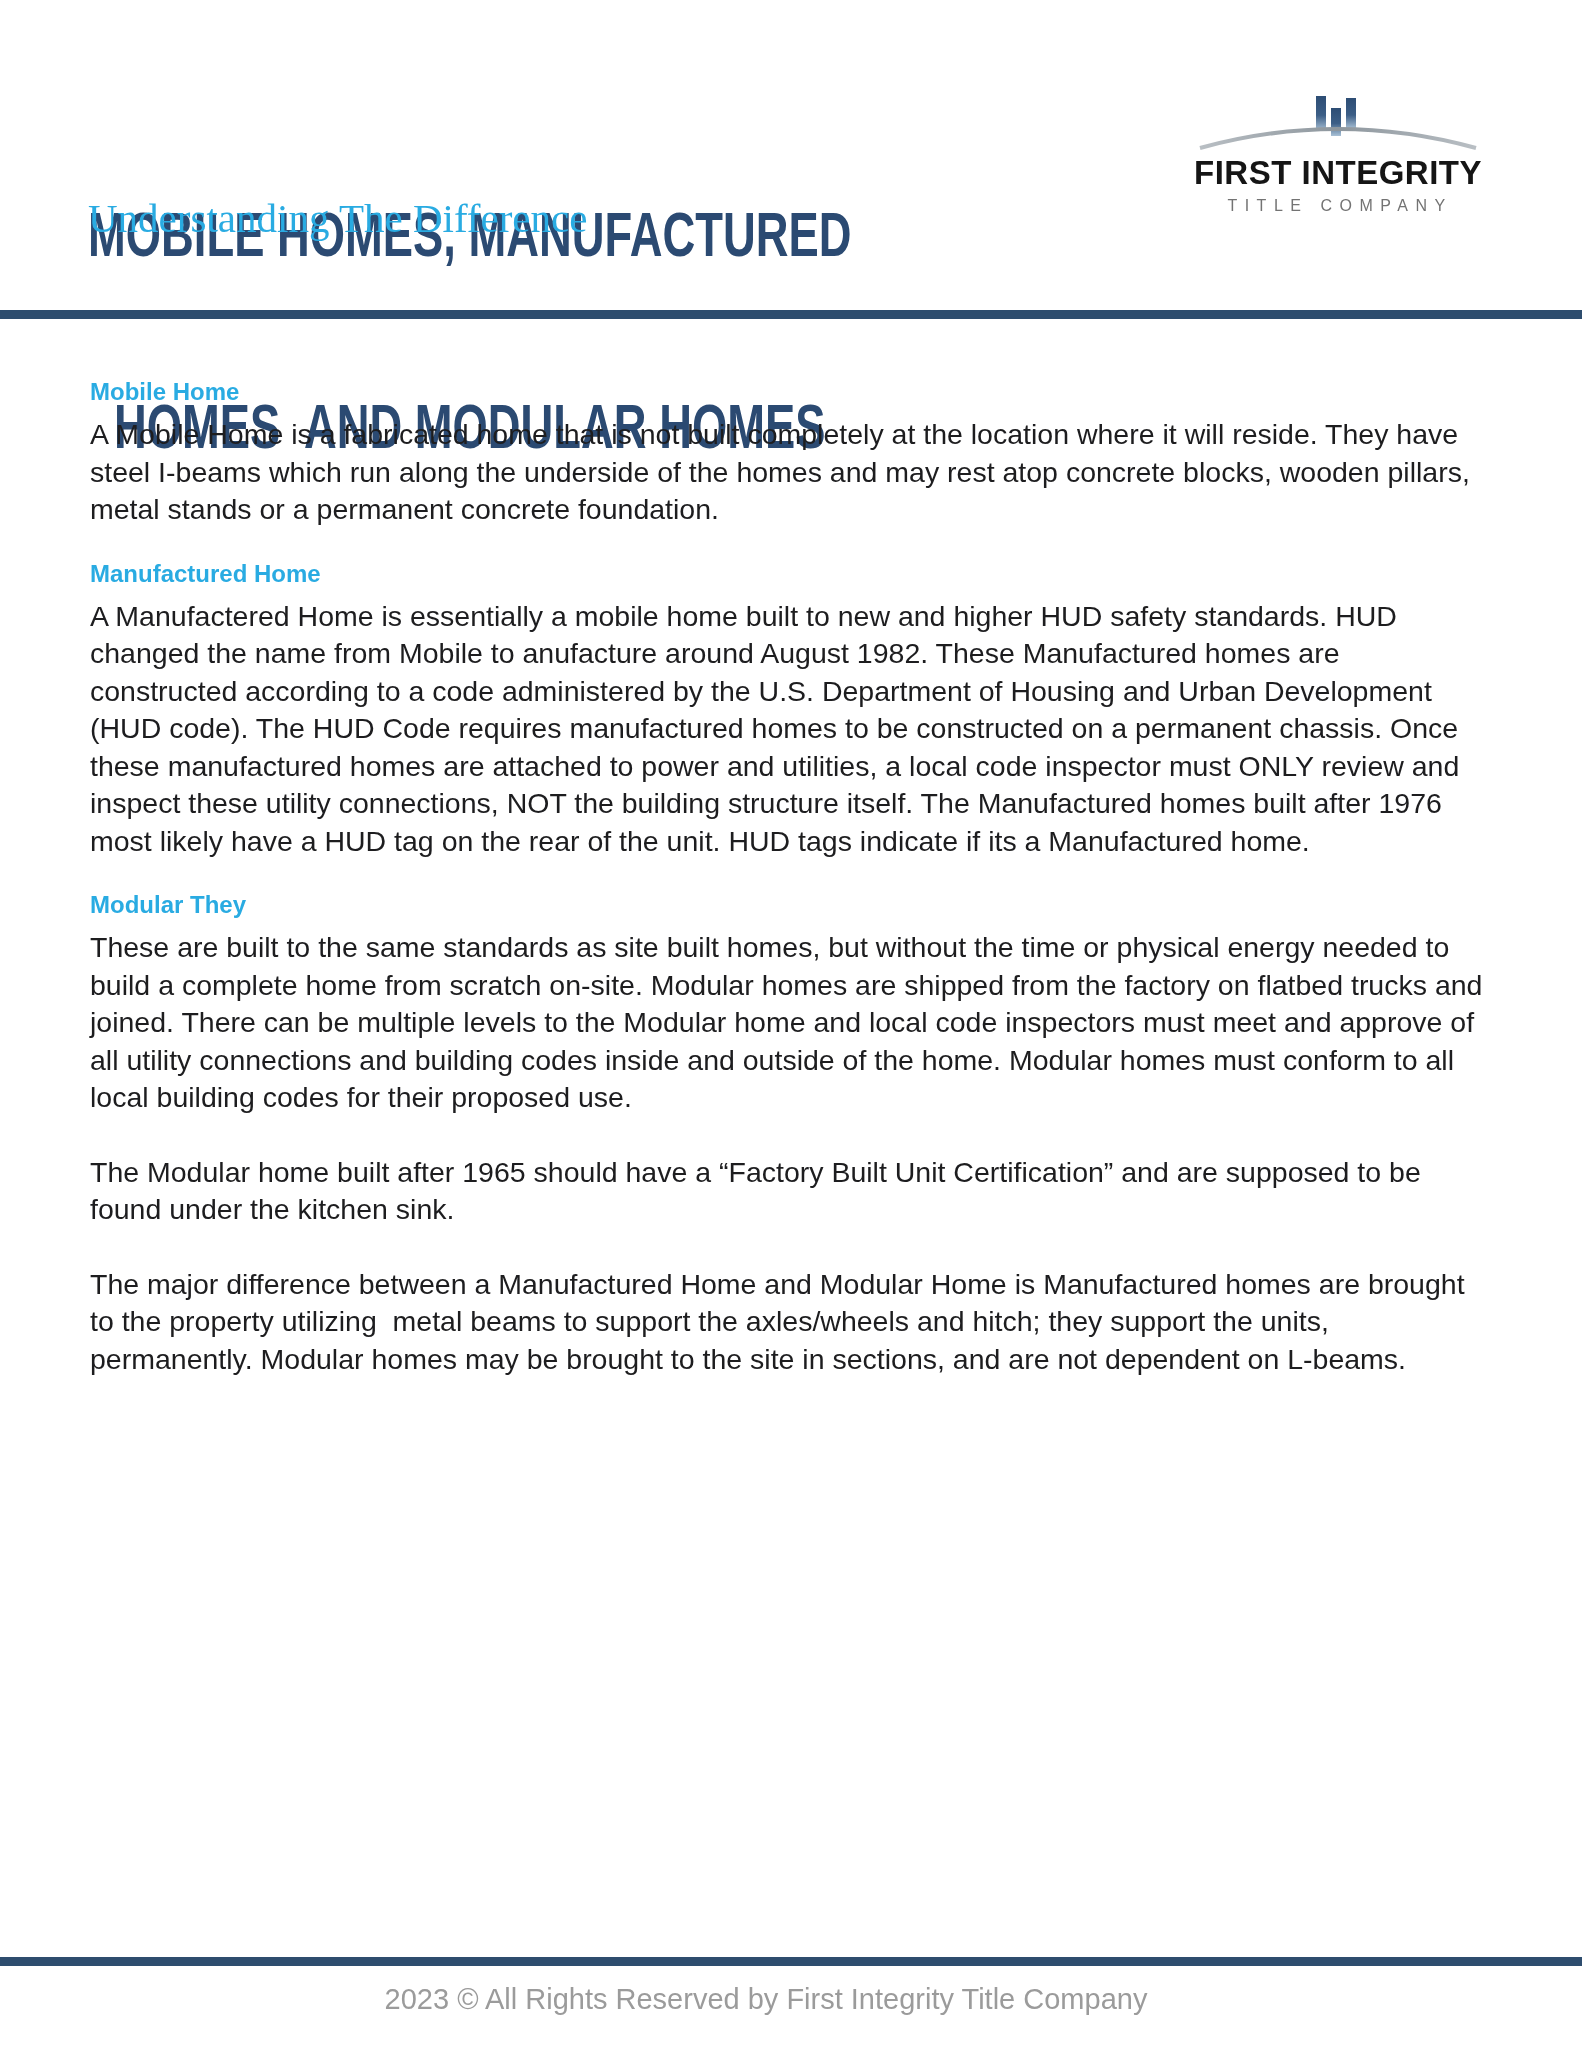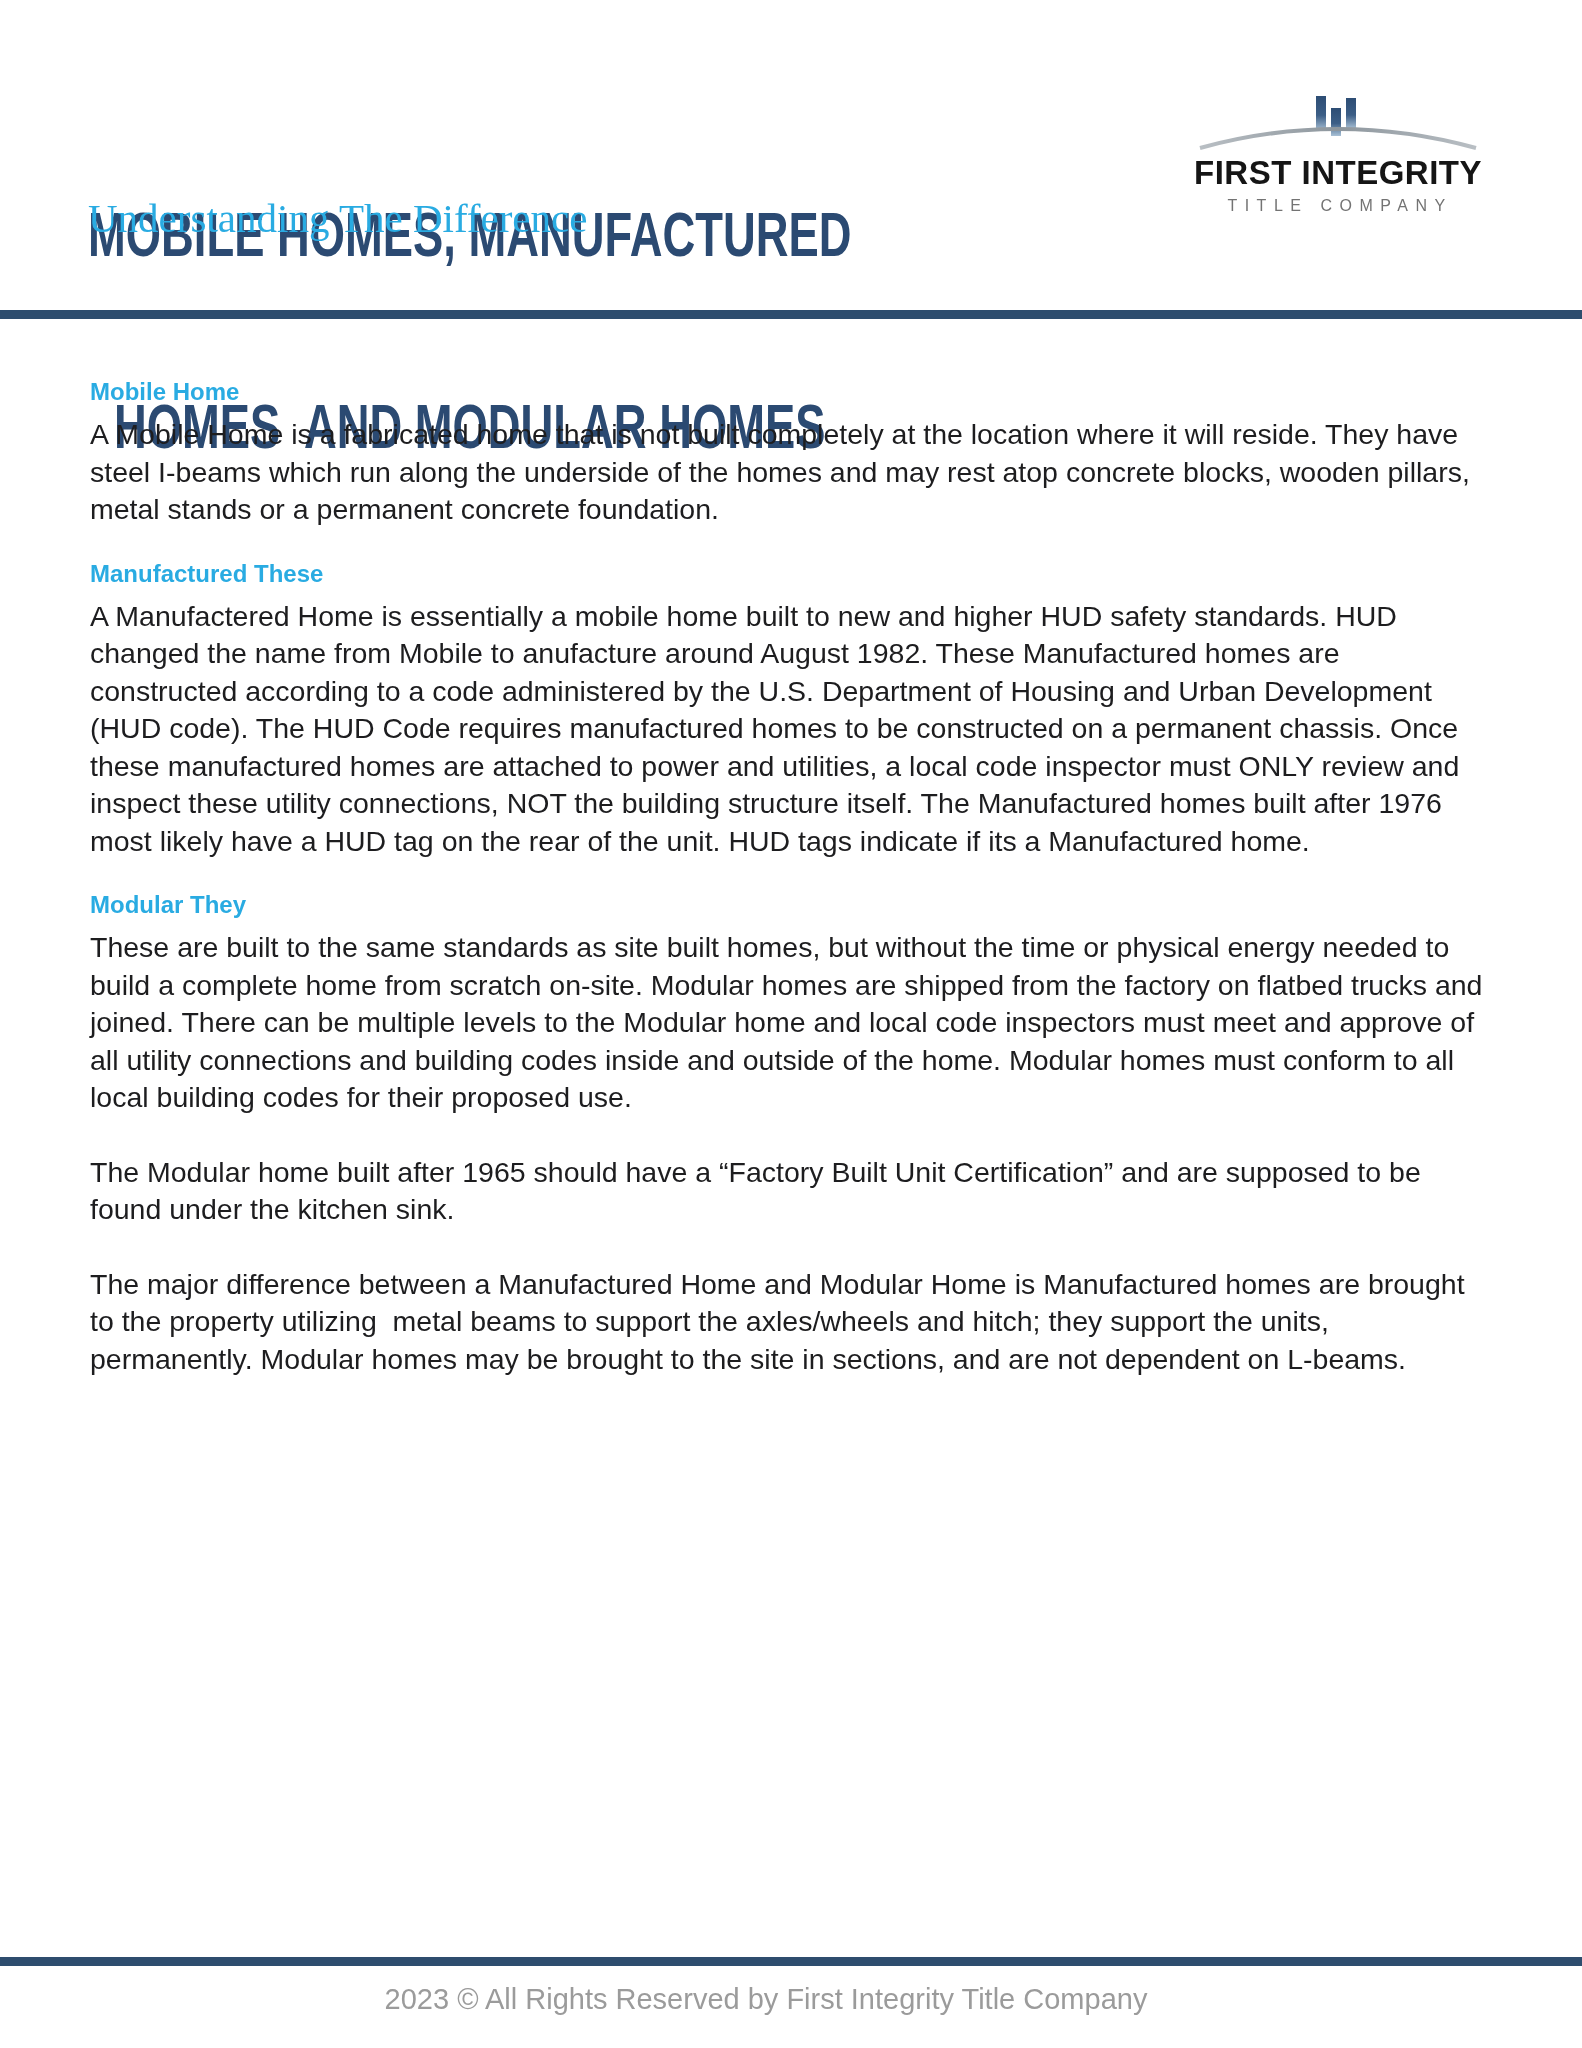--- a/index.html
+++ b/index.html
@@ -161,21 +161,21 @@
   <div class="header-rule"></div>
 
   <div class="content">
 
     <div class="section">
       <h2 class="section-heading">Mobile Home</h2>
       <p>A Mobile Home is a fabricated home that is not built completely at the location where it will reside. They have steel I-beams which run along the underside of the homes and may rest atop concrete blocks, wooden pillars, metal stands or a permanent concrete foundation.</p>
     </div>
 
     <div class="section">
-      <h2 class="section-heading">Manufactured These</h2>
+      <h2 class="section-heading">Manufactured Home</h2>
       <p>A Manufactered Home is essentially a mobile home built to new and higher HUD safety standards. HUD changed the name from Mobile to anufacture around August 1982. These Manufactured homes are constructed according to a code administered by the U.S. Department of Housing and Urban Development (HUD code). The HUD Code requires manufactured homes to be constructed on a permanent chassis. Once these manufactured homes are attached to power and utilities, a local code inspector must ONLY review and inspect these utility connections, NOT the building structure itself. The Manufactured homes built after 1976 most likely have a HUD tag on the rear of the unit. HUD tags indicate if its a Manufactured home.</p>
     </div>
 
     <div class="section">
       <h2 class="section-heading">Modular They</h2>
       <p>These are built to the same standards as site built homes, but without the time or physical energy needed to build a complete home from scratch on-site. Modular homes are shipped from the factory on flatbed trucks and joined. There can be multiple levels to the Modular home and local code inspectors must meet and approve of all utility connections and building codes inside and outside of the home. Modular homes must conform to all local building codes for their proposed use.</p>
       <p>The Modular home built after 1965 should have a “Factory Built Unit Certification” and are supposed to be found under the kitchen sink.</p>
       <p>The major difference between a Manufactured Home and Modular Home is Manufactured homes are brought to the property utilizing  metal beams to support the axles/wheels and hitch; they support the units, permanently. Modular homes may be brought to the site in sections, and are not dependent on L-beams.</p>
     </div>
 

